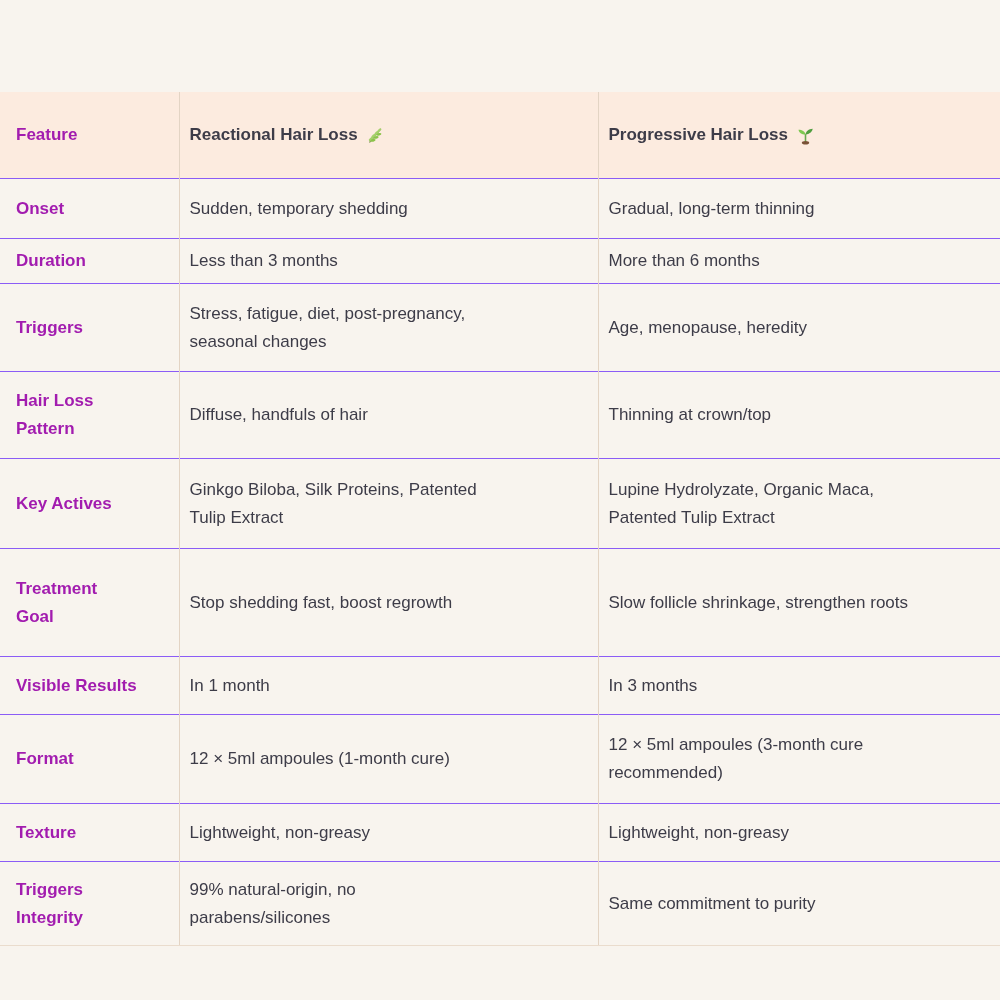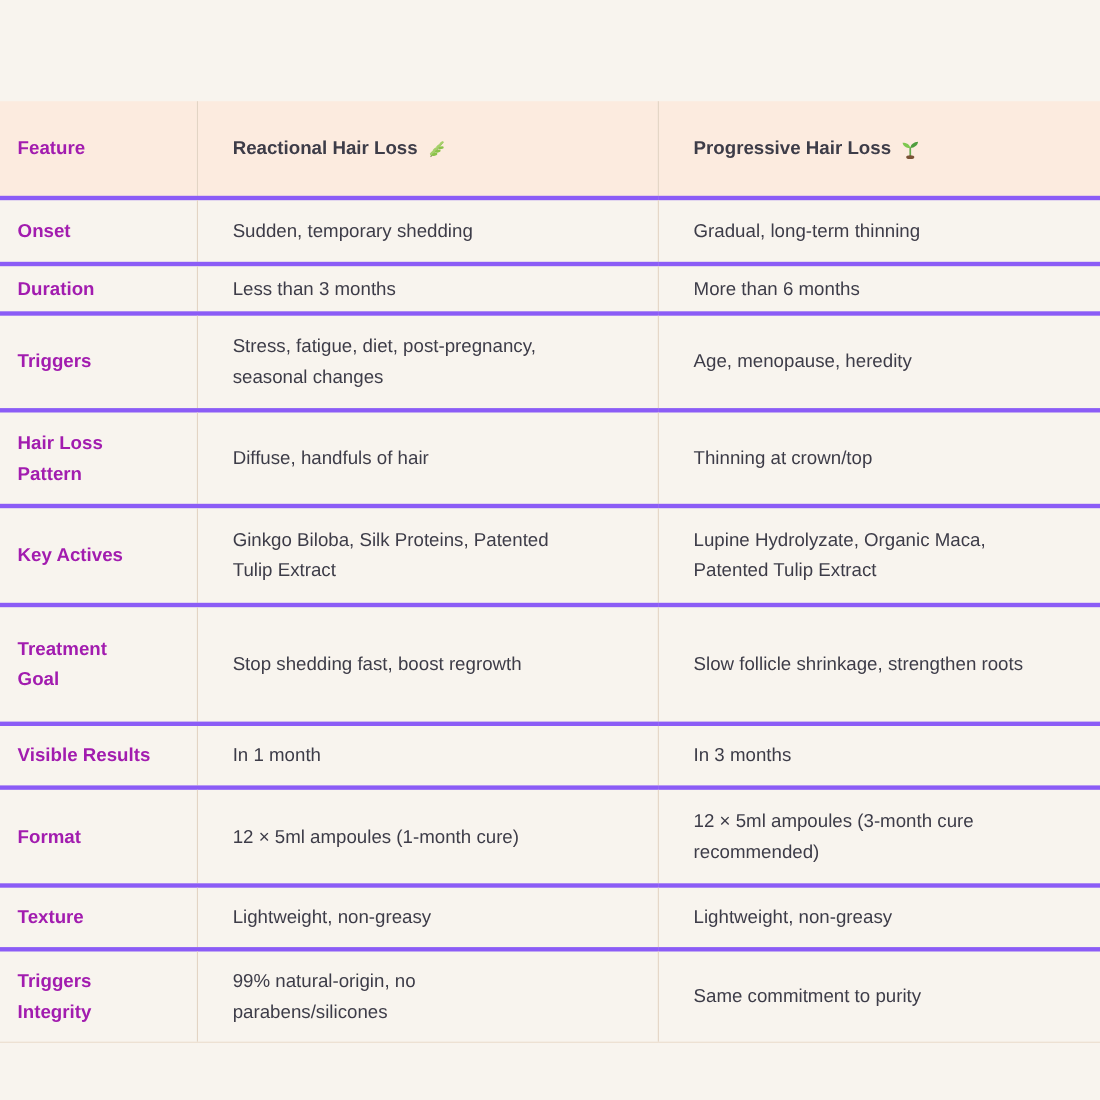--- a/index.html
+++ b/index.html
@@ -30,41 +30,41 @@
   col.c2 { width: 419px; }
   th, td {
     font-size: 17px;
     line-height: 28px;
     text-align: left;
     vertical-align: middle;
     white-space: pre-line;
     box-sizing: border-box;
   }
   
-  tbody tr td { border-top: 4px solid #8b5cf6; }
+  tbody tr td { border-top: 1px solid #8b5cf6; }
   tbody tr:last-child td { border-bottom: 1px solid #eadccd; }
   
   .colsep { border-left: 1px solid #e3d4c4; }
   
   thead th {
     background: #fcebdf;
     font-weight: 700;
     color: #2d2b33;
     height: 52px;
   }
   
   .fcol {
     padding-left: 16px;
     padding-right: 6px;
     font-weight: 700;
     color: #a21caf;
   }
   
   .vcol {
-    padding-left: 32px;
+    padding-left: 10px;
     padding-right: 28px;
     color: #3d3c48;
   }
   .hdr-cell-inner { display: flex; align-items: center; gap: 7px; }
   .hdr-icon { display: inline-flex; align-items: center; }
   .hdr-icon svg { display: block; }
 </style>
 </head>
 <body>
 

